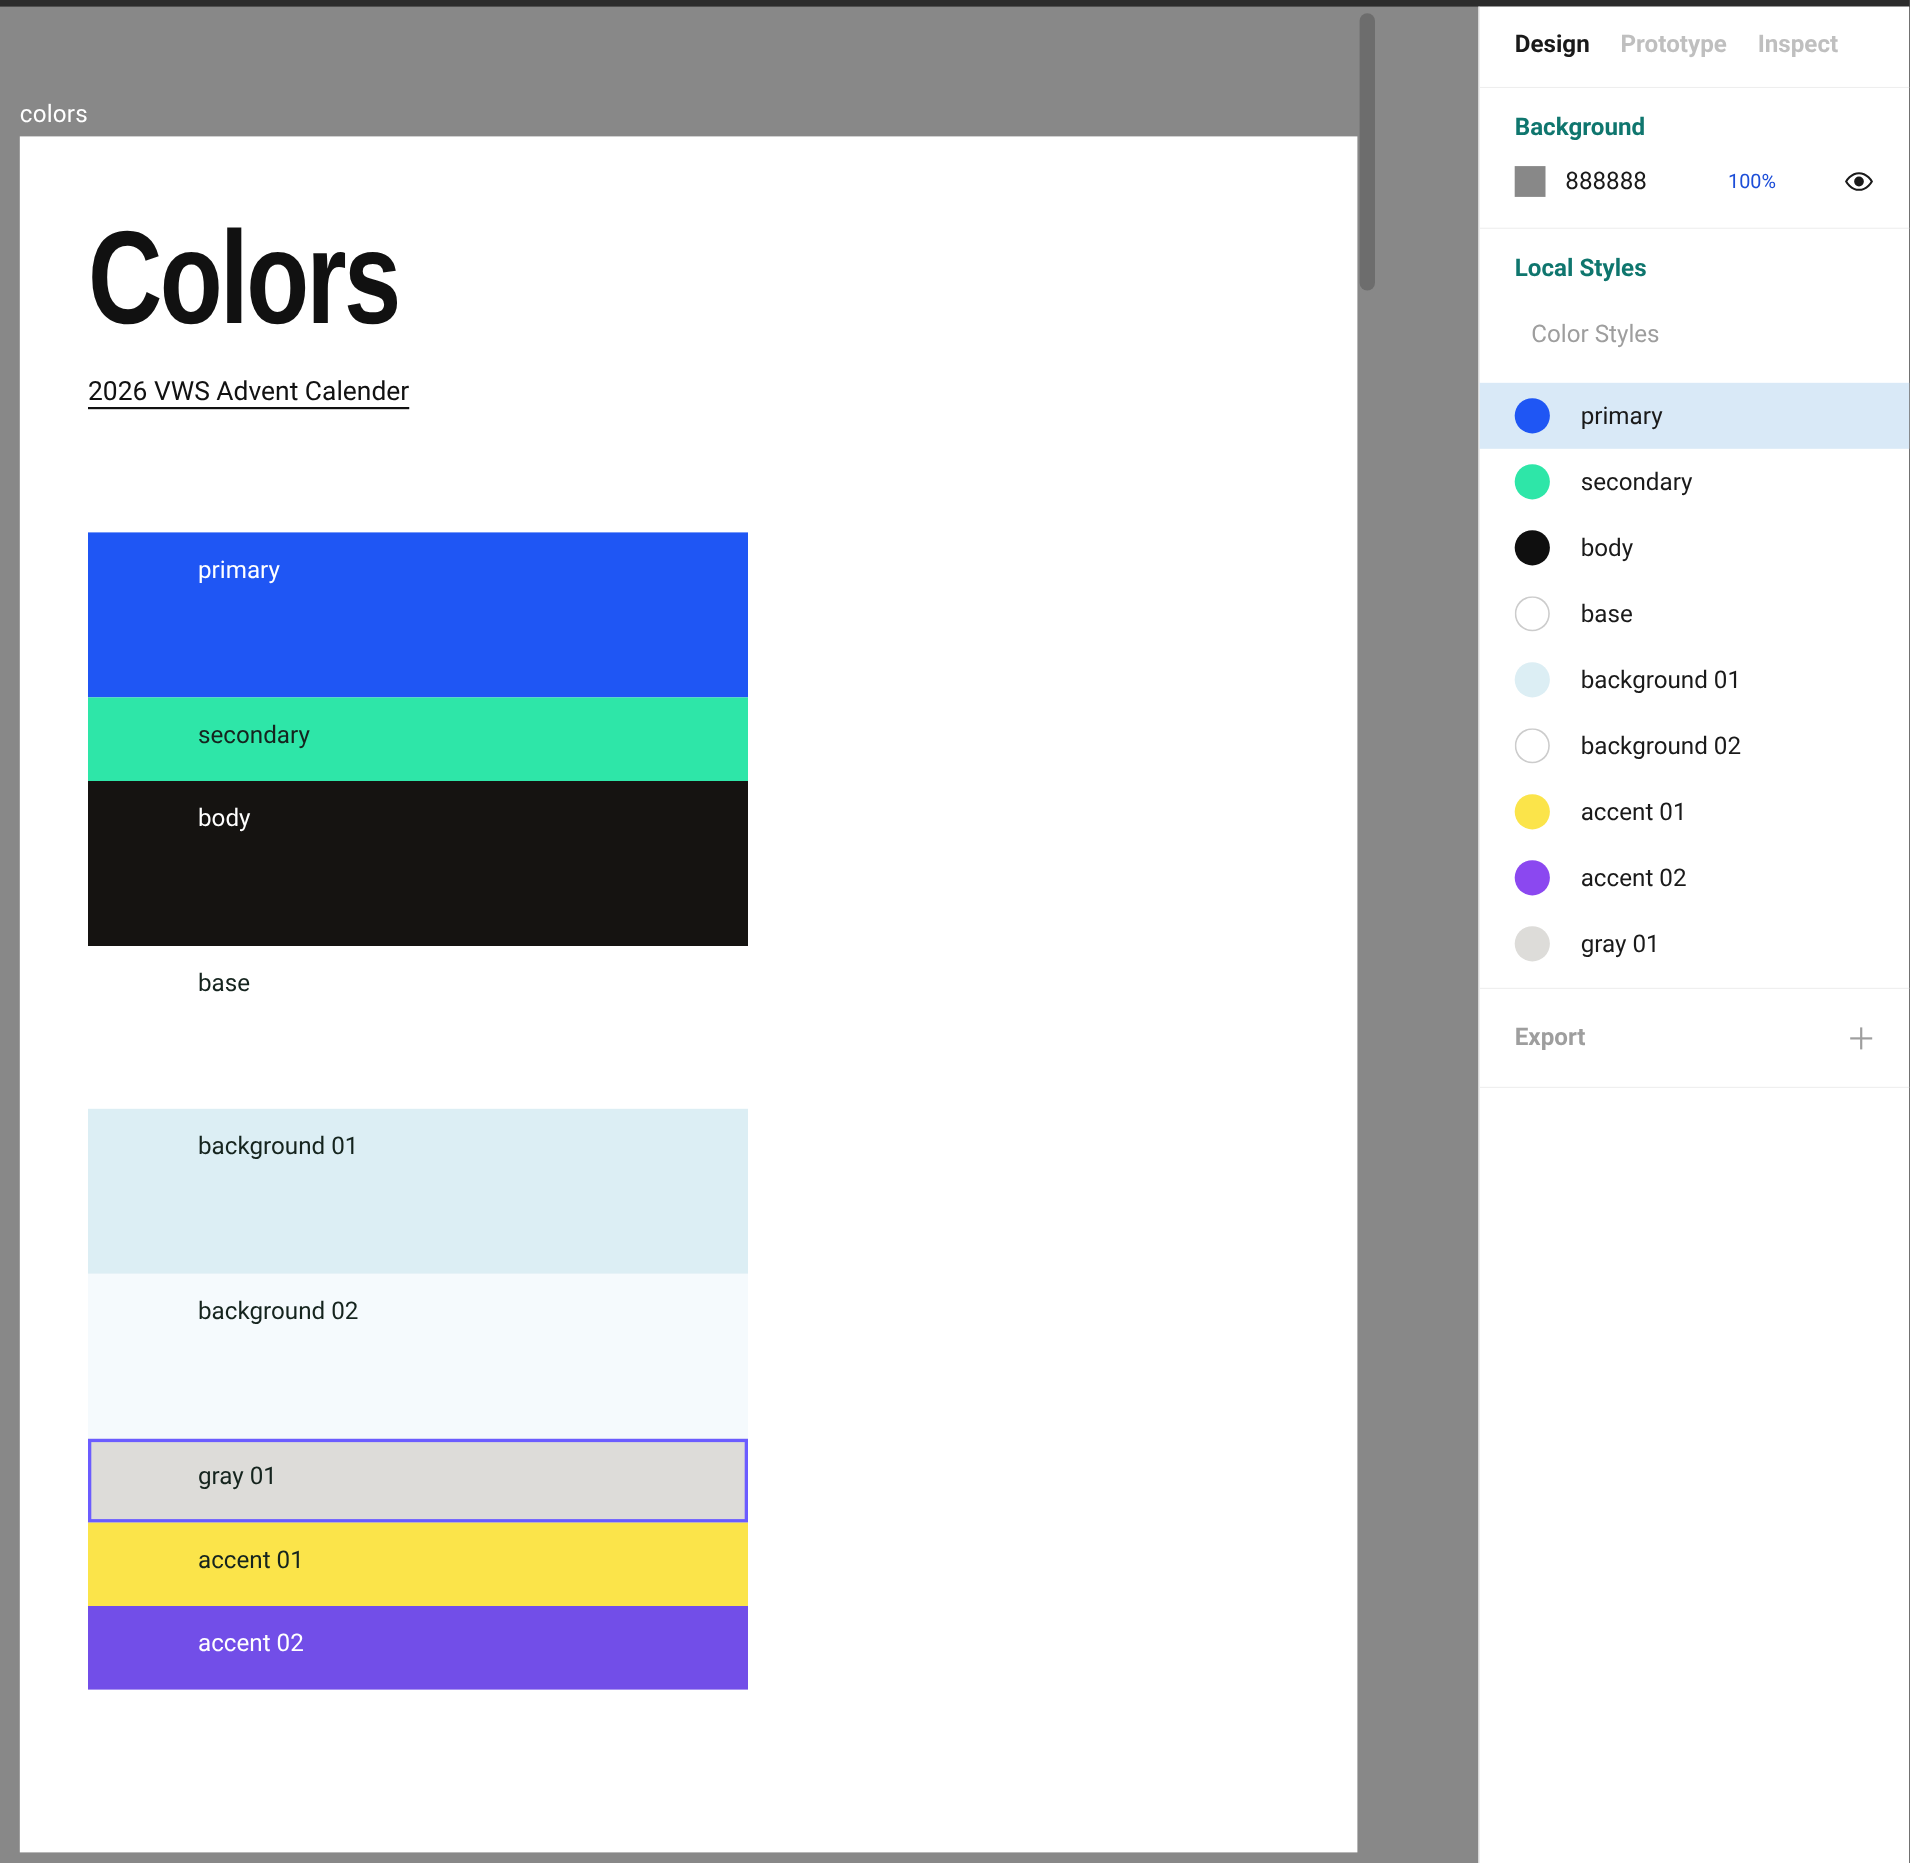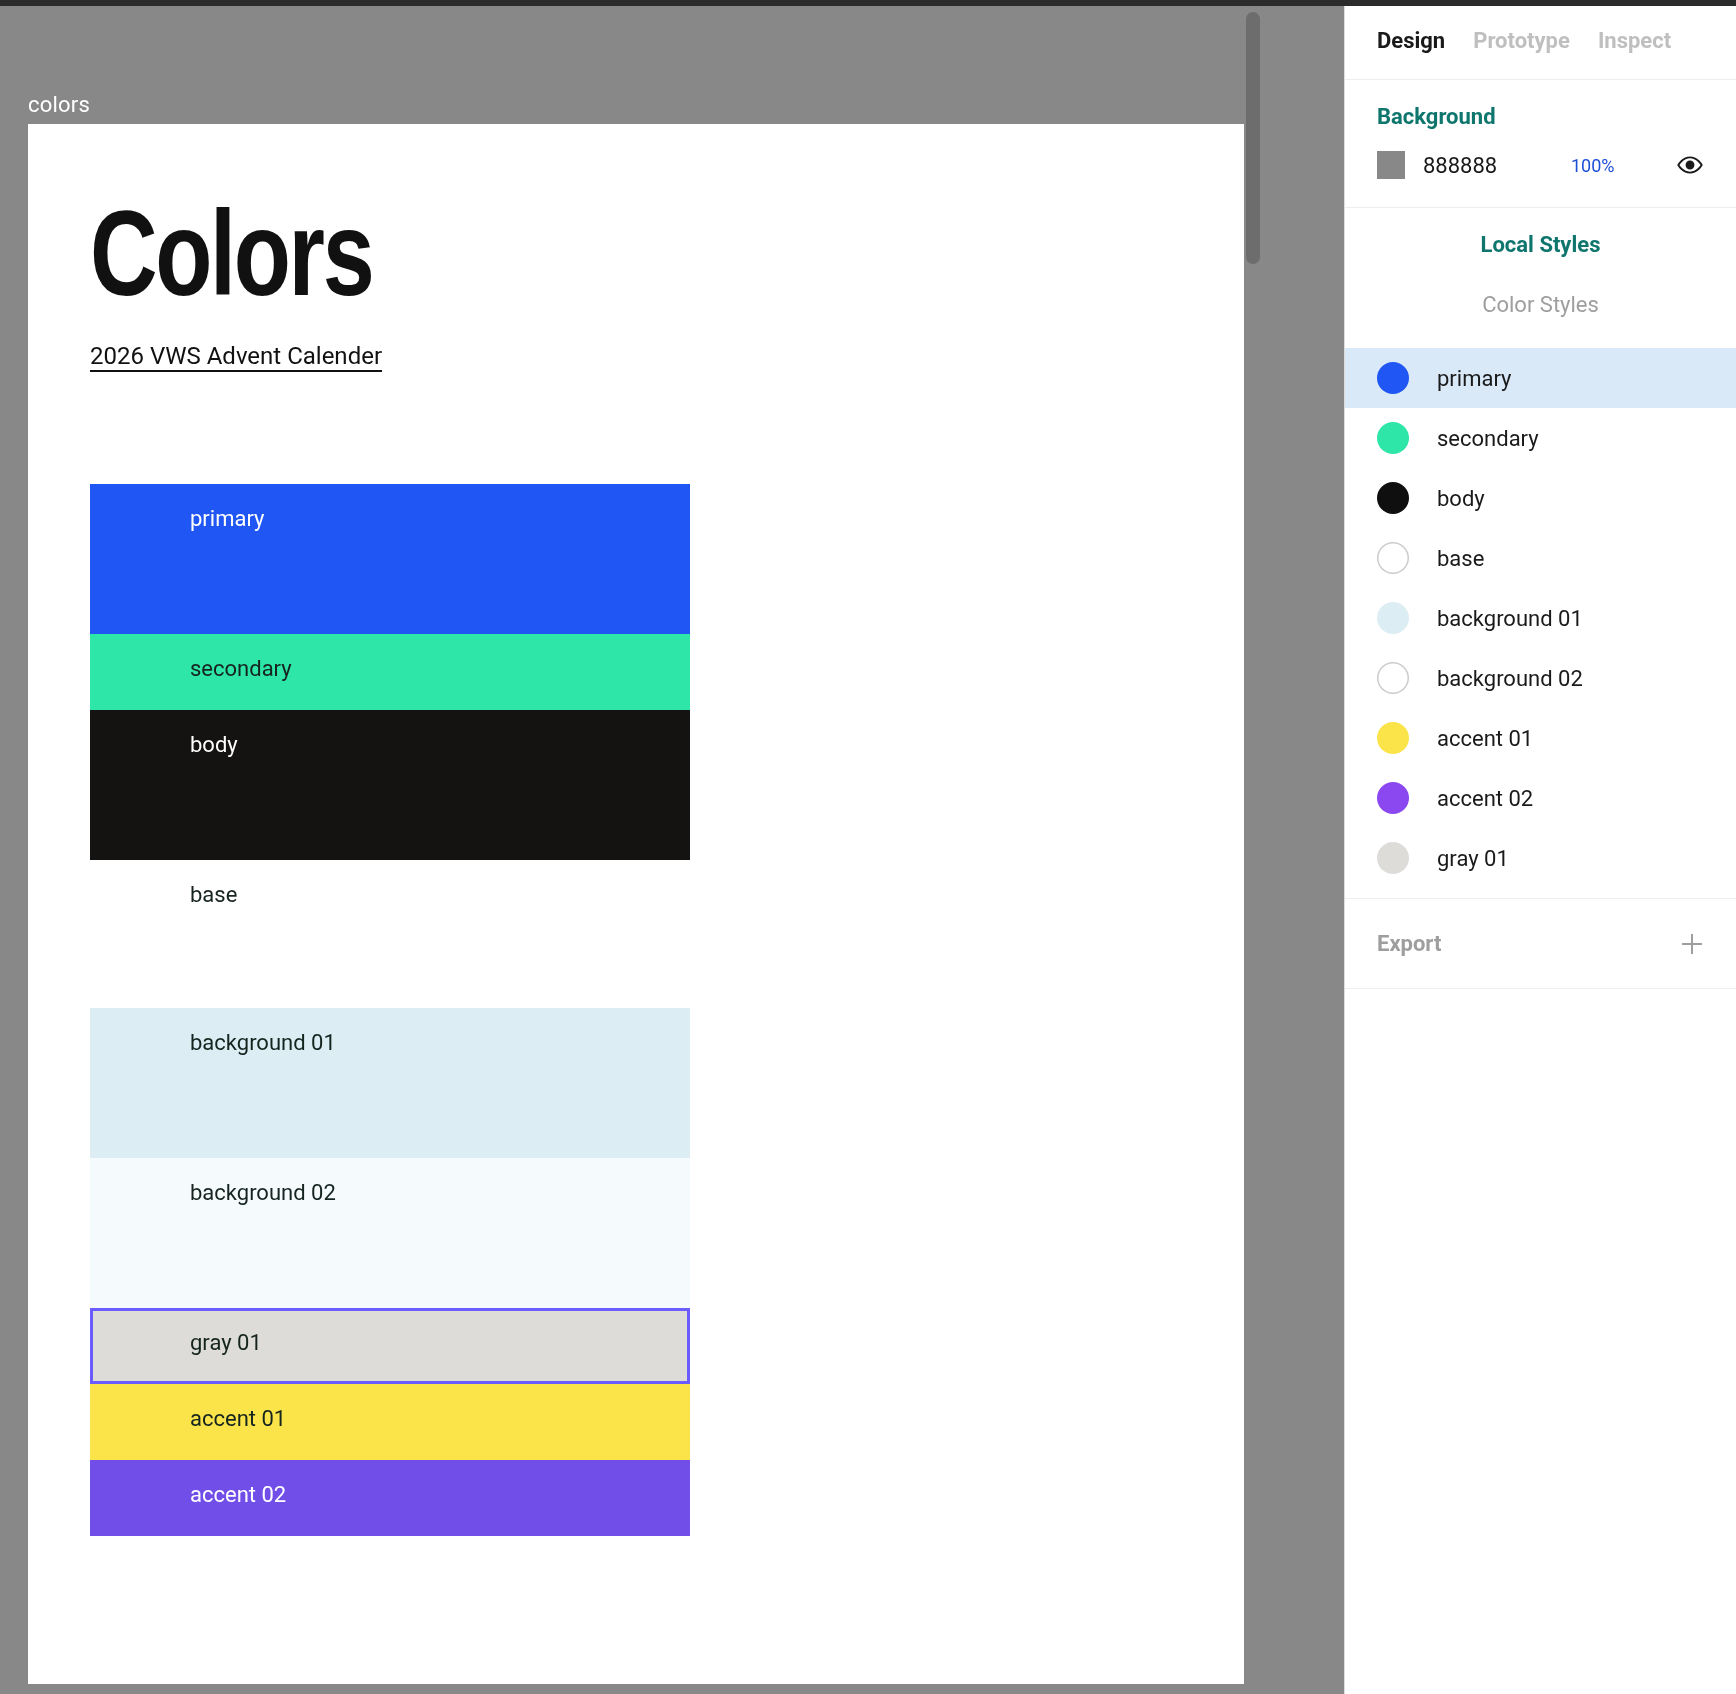--- a/index.html
+++ b/index.html
@@ -13,21 +13,21 @@
   }
   .topbar {
     position: absolute;
     top: 0; left: 0; right: 0;
     height: 6px;
     background: #2c2c2c;
   }
   
   .canvas-wrap {
     position: absolute;
-    left: 14px; top: 6px; bottom: 0;
+    left: 4px; top: 6px; bottom: 0;
     width: 1256px;
     text-align: center;
   }
   .frame-label {
     position: absolute;
     left: 14px;
     top: 86px;
     color: #ffffff;
     font-size: 22px;
     font-weight: 400;
@@ -153,21 +153,21 @@
     width: 28px; height: 28px;
     display: inline-flex; align-items: center; justify-content: center;
   }
   .eye svg { width: 28px; height: 28px; }
 
   .section-sub {
     font-size: 22px;
     color: #9e9e9e;
     margin-bottom: 14px;
   }
-  .styles-section { padding: 24px 0 10px 0; border-top: 1px solid #eee; text-align: center; }
+  .styles-section { padding: 24px 0 10px 0; border-top: 1px solid #eee; }
   .styles-section .section-title { padding: 0 32px 20px 32px; margin: 0; }
   .styles-section .section-sub { padding: 0 32px 16px 32px; margin: 15px; }
 
   .style-list { display: flex; flex-direction: column; }
   .style-item {
     display: flex;
     align-items: center;
     gap: 28px;
     padding: 14px 32px;
     cursor: pointer;

